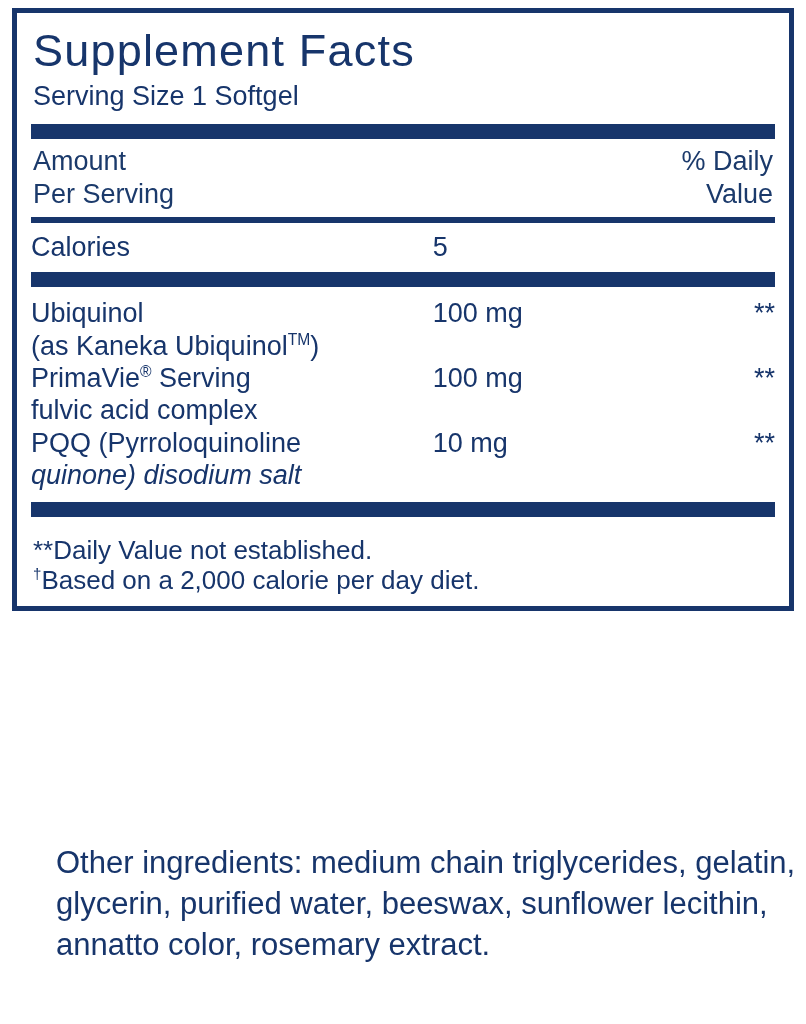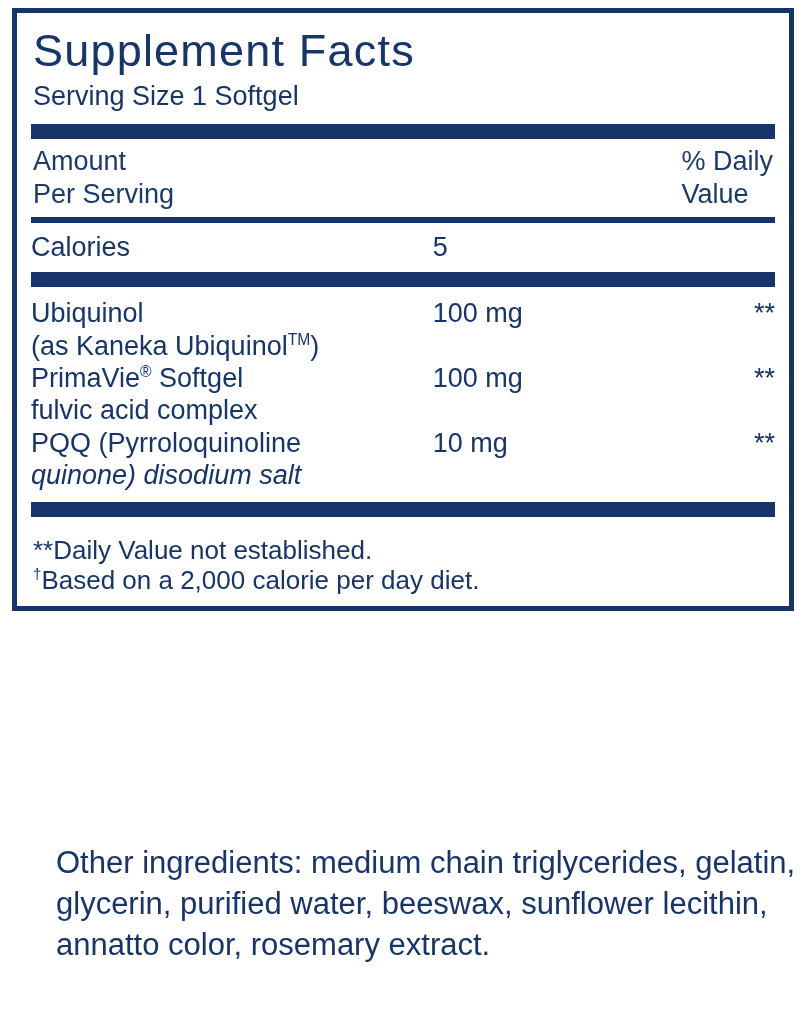--- a/index.html
+++ b/index.html
@@ -66,21 +66,21 @@
   .amount-head {
     display: flex;
     justify-content: space-between;
     align-items: flex-start;
     padding: 6px 2px 6px 2px;
     font-size: 27px;
     line-height: 1.22;
     gap: 16px;
   }
   .amount-head .left { text-align: left; }
-  .amount-head .right { text-align: left; }
+  .amount-head .right { text-align: right; }
 
   table.facts {
     width: 100%;
     border-collapse: collapse;
     font-size: 27px;
     line-height: 1.2;
   }
   table.facts td {
     padding: 0;
     vertical-align: top;
@@ -184,21 +184,21 @@
             <tr>
           <td class="name">Ubiquinol</td>
           <td class="amt">100 mg</td>
           <td class="dv">**</td>
         </tr>
         <tr>
           <td class="name sub" colspan="3"><span>(as Kaneka Ubiquinol</span><span class="tm">TM</span><span>)</span></td>
         </tr>
 
         <tr>
-          <td class="name"><span>PrimaVie</span><sup>®</sup><span> Softgel</span></td>
+          <td class="name"><span>PrimaVie</span><sup>®</sup><span> Serving</span></td>
           <td class="amt">100 mg</td>
           <td class="dv">**</td>
         </tr>
         <tr>
           <td class="name sub2" colspan="3">fulvic acid complex</td>
         </tr>
 
         <tr>
           <td class="name">PQQ (Pyrroloquinoline</td>
           <td class="amt">10 mg</td>

